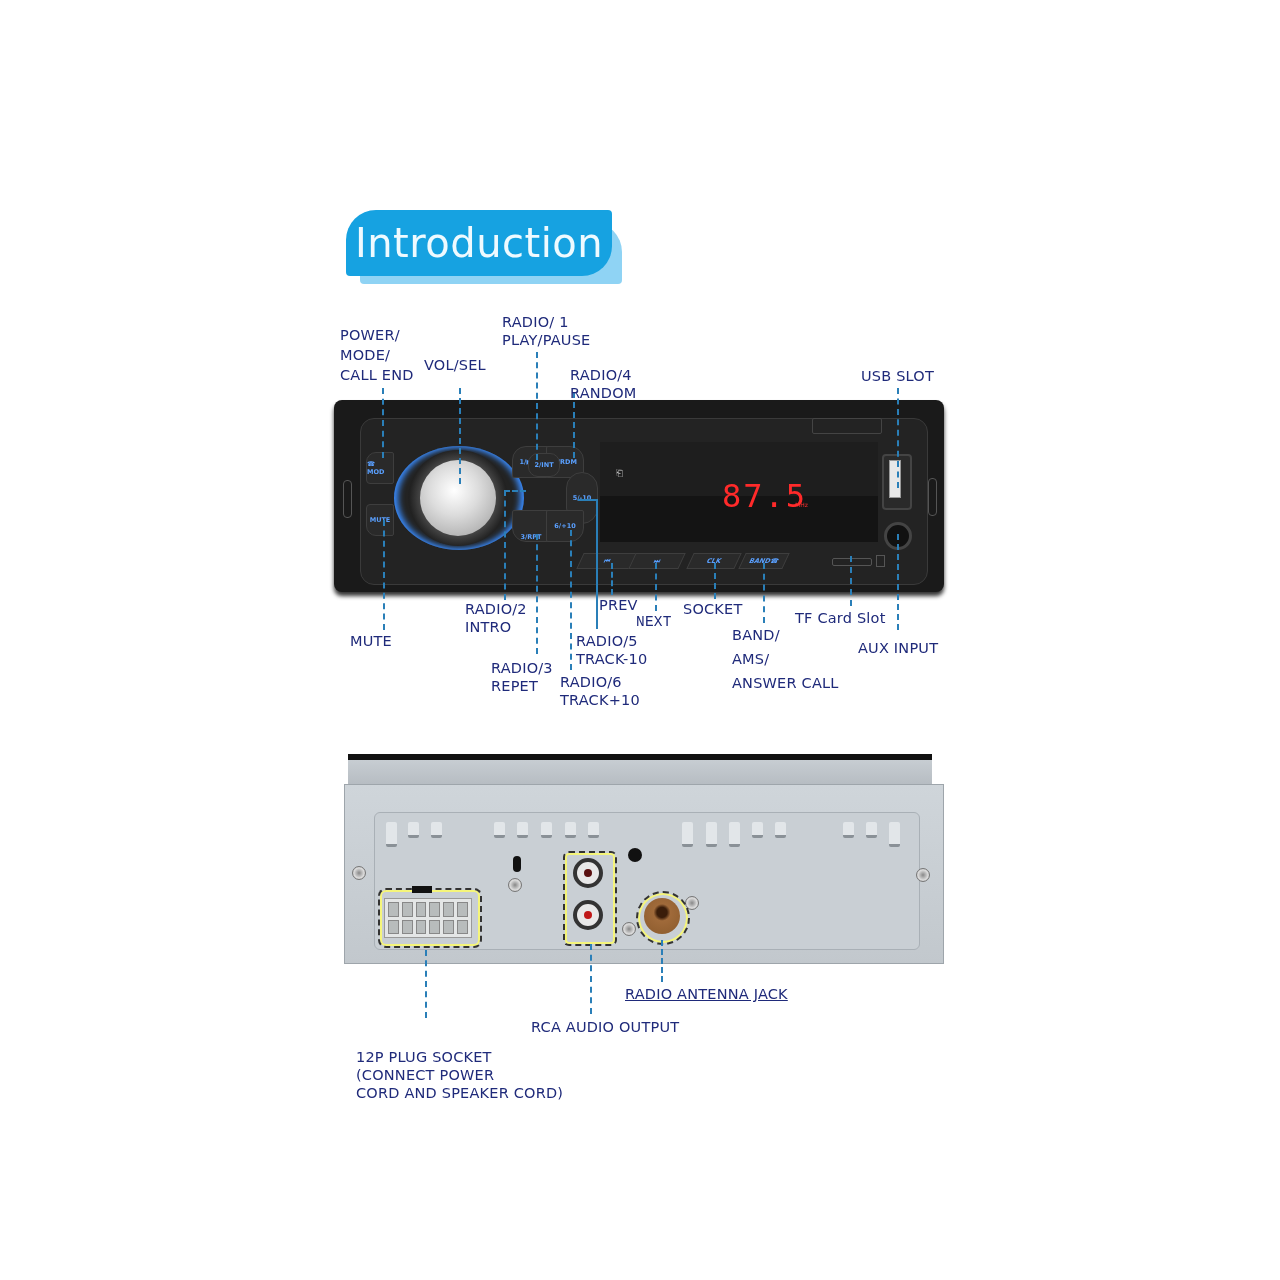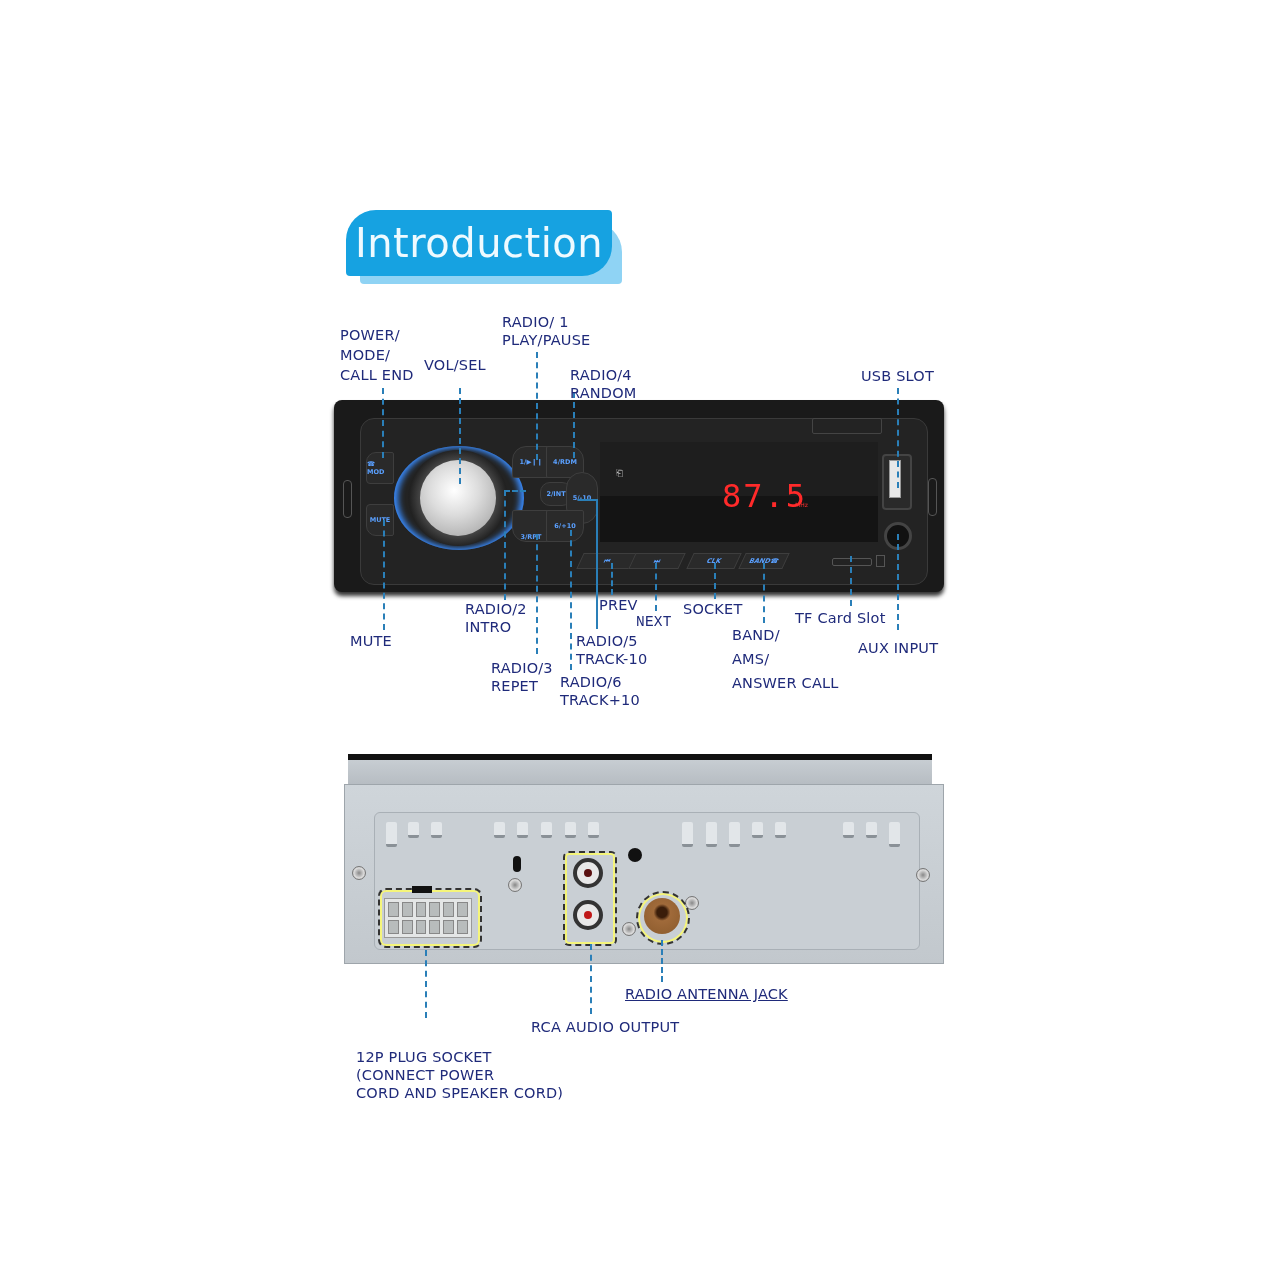--- a/index.html
+++ b/index.html
@@ -84,21 +84,21 @@
 <div class="btn" style="left:366px;top:504px;width:26px;height:30px;border-radius:4px 2px 2px 10px;">
     <span>MUTE</span>
   </div>
 
 <div class="btn" style="left:512px;top:446px;width:36px;height:30px;border-radius:14px 2px 2px 2px;">
     <span>1/▶❙❙</span>
   </div>
 <div class="btn" style="left:546px;top:446px;width:36px;height:30px;border-radius:2px 14px 2px 2px;">
     <span>4/RDM</span>
   </div>
-<div class="btn" style="left:528px;top:482px;width:30px;height:22px;border-radius:10px;margin-left:12px;">
+<div class="btn" style="left:528px;top:453px;width:30px;height:22px;border-radius:10px;">
     <span>2/INT</span>
   </div>
 <div class="btn" style="left:566px;top:472px;width:30px;height:50px;border-radius:18px;">
     <span>5/-10</span>
   </div>
 <div class="btn" style="left:512px;top:510px;width:36px;height:30px;border-radius:2px 2px 2px 14px;align-items:flex-end;">
     <span>3/RPT</span>
   </div>
 <div class="btn" style="left:546px;top:510px;width:36px;height:30px;border-radius:2px 2px 14px 2px;">
     <span>6/+10</span>

